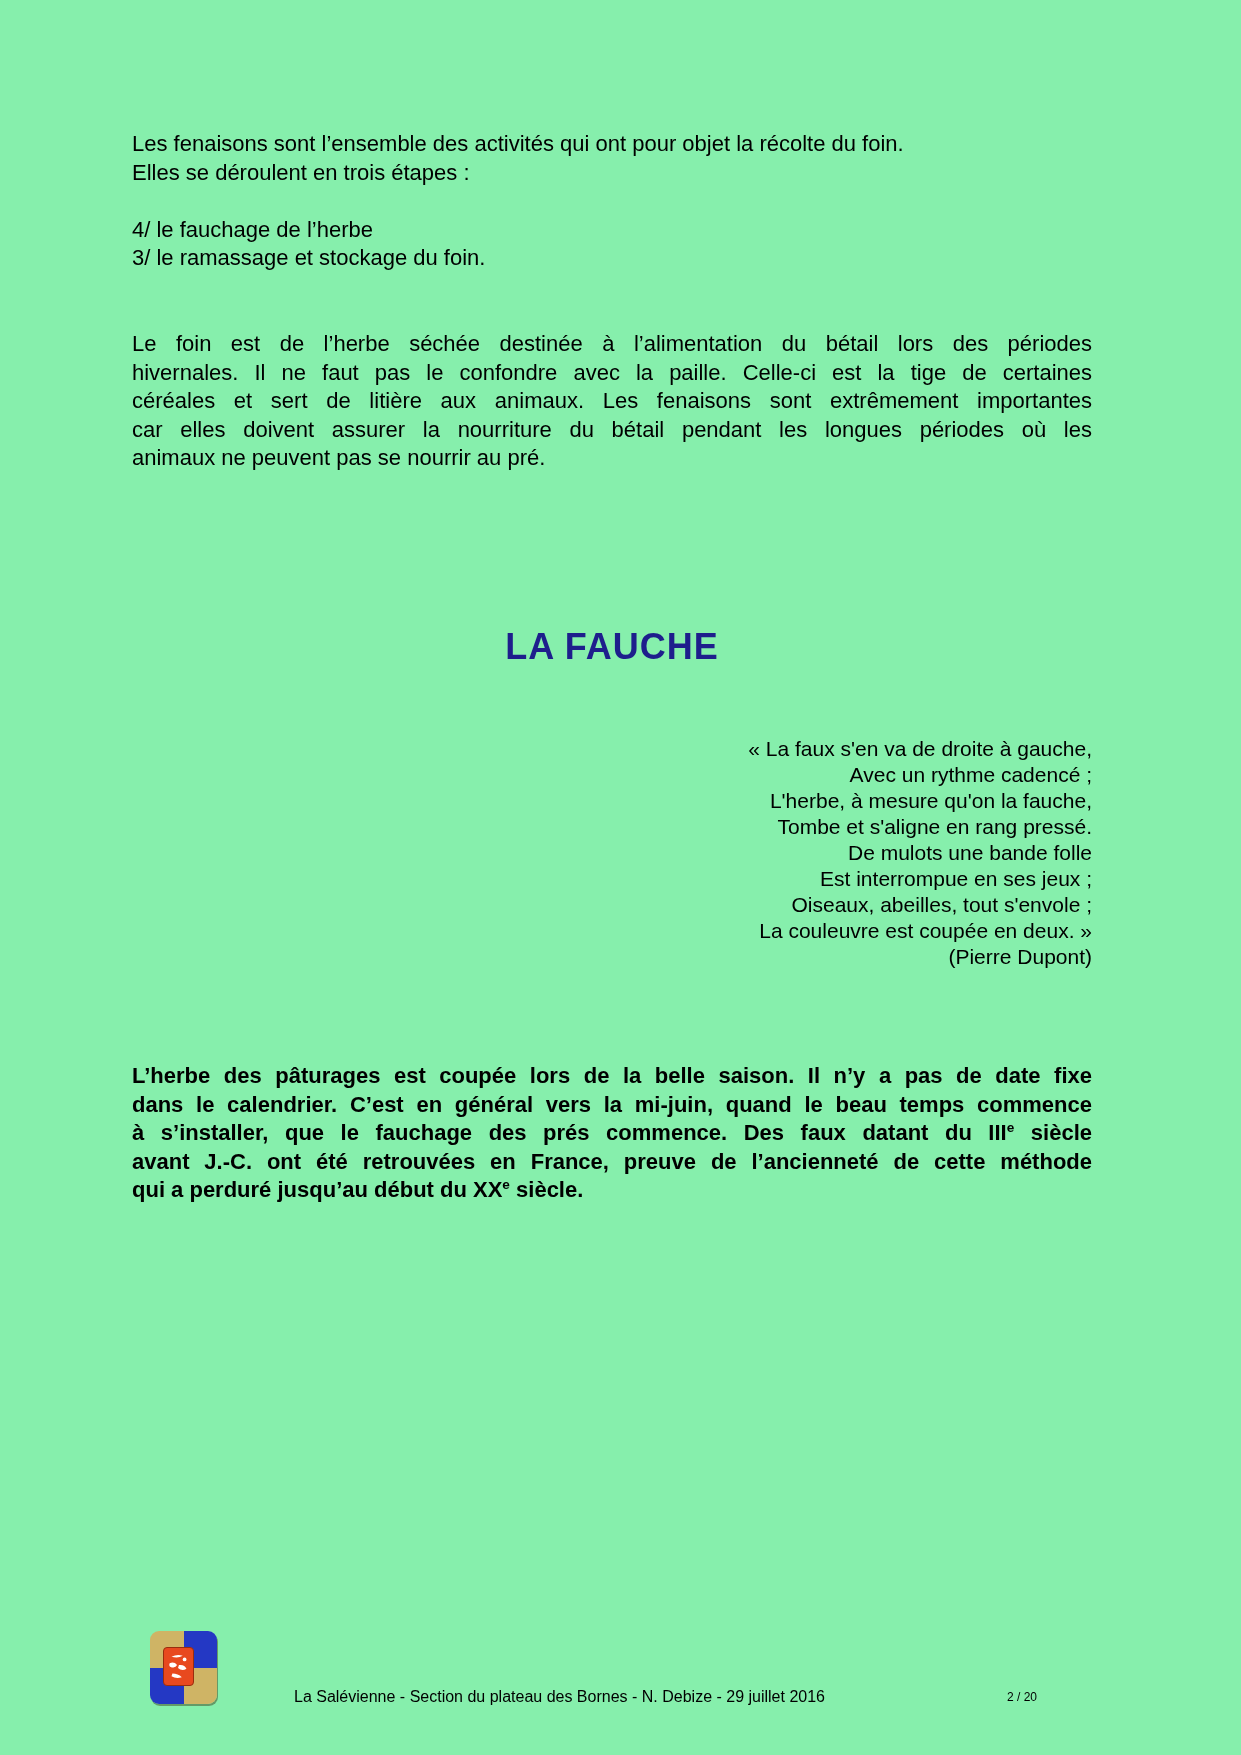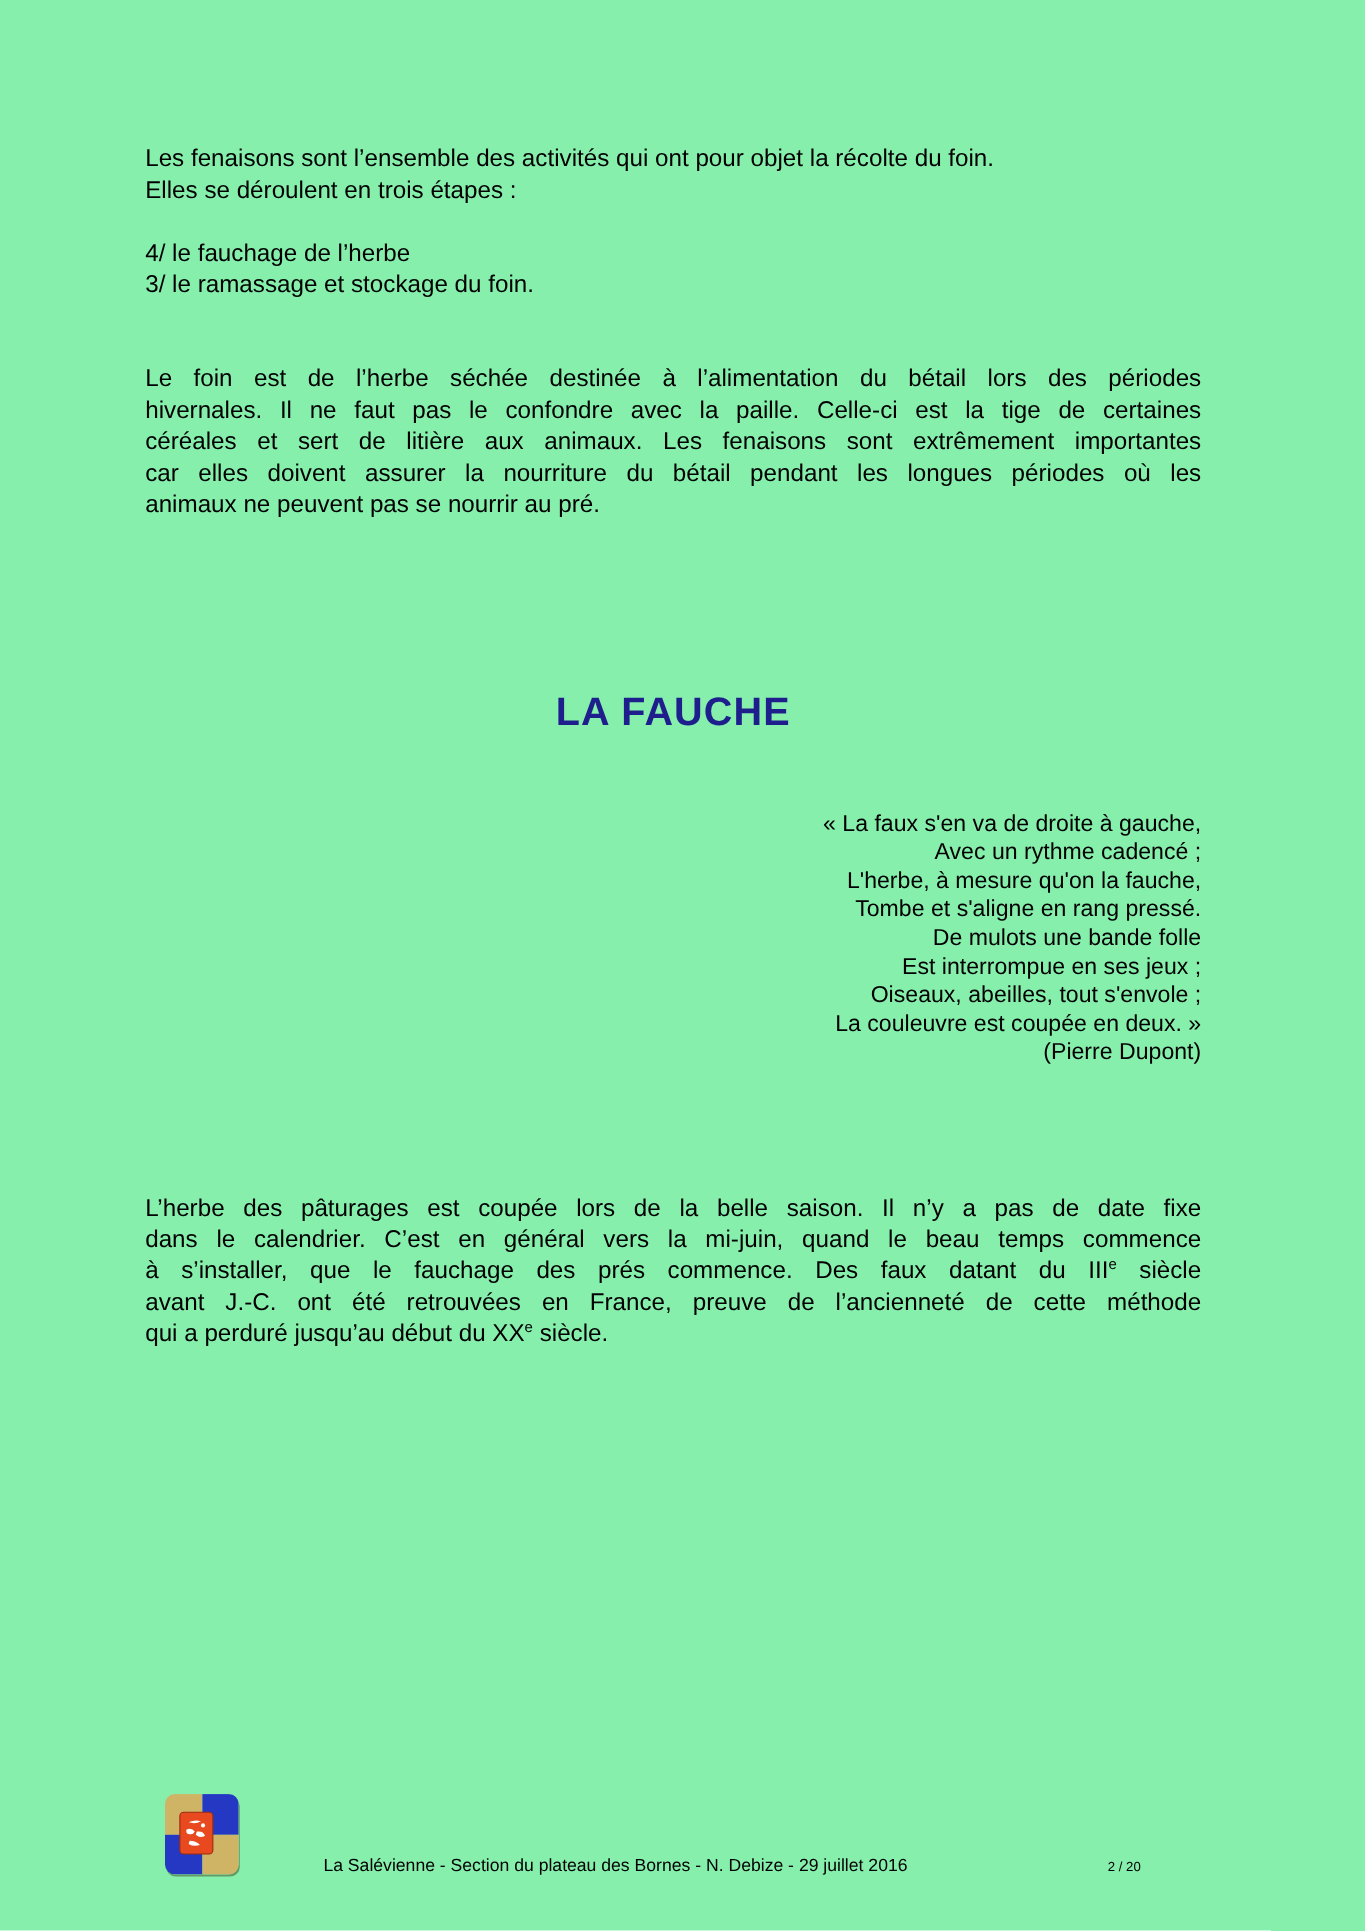--- a/index.html
+++ b/index.html
@@ -18,21 +18,21 @@
   }
   .textblock {
     position: absolute;
     left: 132px;
     width: 960px;
     font-size: 22px;
     line-height: 28.5px;
   }
   .intro { top: 130px; }
   .para-hay { top: 314px; margin-top: 16px; }
-  .para-mow { top: 1084px; }
+  .para-mow { top: 1062px; font-weight: bold; }
   .just .line {
     text-align: justify;
     text-align-last: justify;
   }
   .just .line:last-child {
     text-align-last: left;
   }
   .doc-title {
     position: absolute;
     left: 132px;

